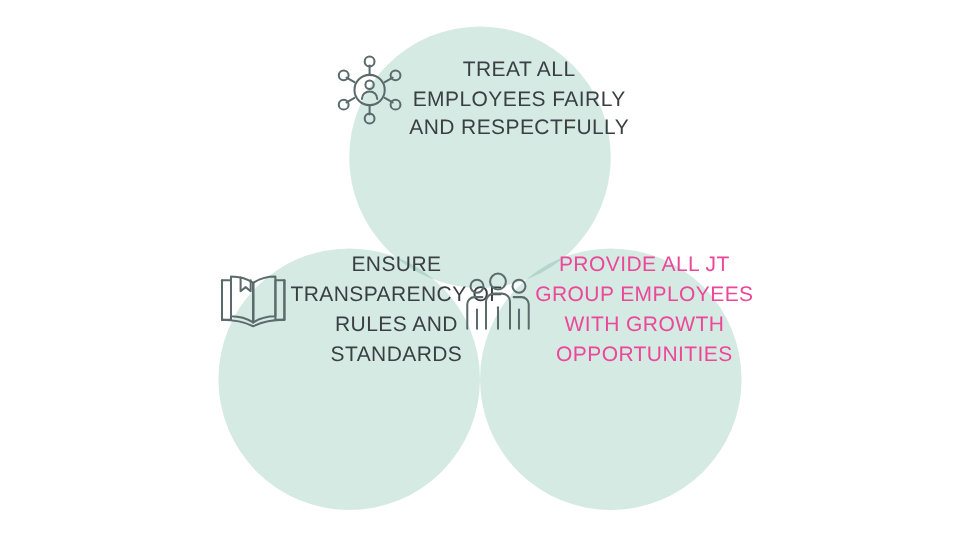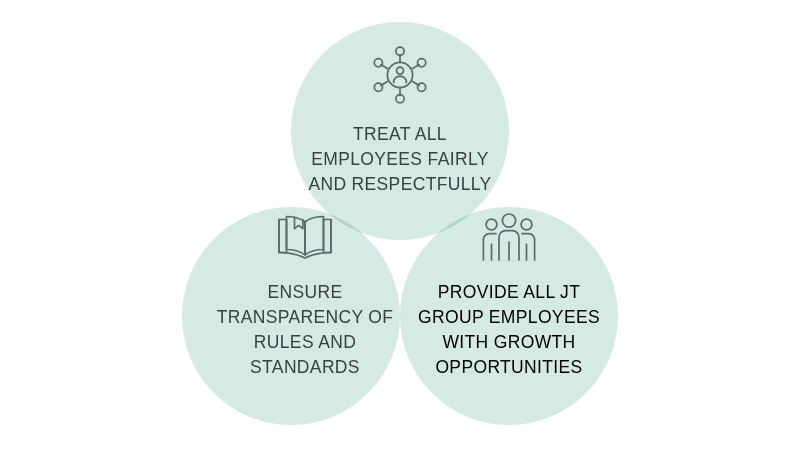--- a/index.html
+++ b/index.html
@@ -50,21 +50,21 @@
     top: 207px;
     width: 218px;
     height: 218px;
   }
 
   
   .venn-content {
     position: absolute;
     width: 250px;
     display: flex;
-    flex-direction: column;
+    flex-direction: row;
     align-items: center;
     text-align: center;
     pointer-events: auto;
   }
   .venn-content.top    { left: 275px; top: 42px; }
   .venn-content.left   { left: 180px; top: 208px; }
   .venn-content.right  { left: 384px; top: 208px; }
 
   .venn-icon {
     display: block;
@@ -162,19 +162,19 @@
 
         <circle cx="48.5" cy="16.5" r="5.4"></circle>
         <path d="M56.6 52V31.6c0-3.3-2.7-6-6-6h-6.6"></path>
         <path d="M48.5 52V36"></path>
 
         <circle cx="31" cy="12.6" r="6.6"></circle>
         <path d="M21 52V29.2c0-3.6 2.9-6.5 6.5-6.5h7c3.6 0 6.5 2.9 6.5 6.5V52"></path>
         <path d="M31 52V34"></path>
       </svg>
     </span>
-    <p class="venn-label" style="color: #000000;">PROVIDE ALL JT
+    <p class="venn-label" style="color: #ec4899;">PROVIDE ALL JT
 GROUP EMPLOYEES
 WITH GROWTH
 OPPORTUNITIES</p>
   </div>
 
 </div>
 
 </body></html>

